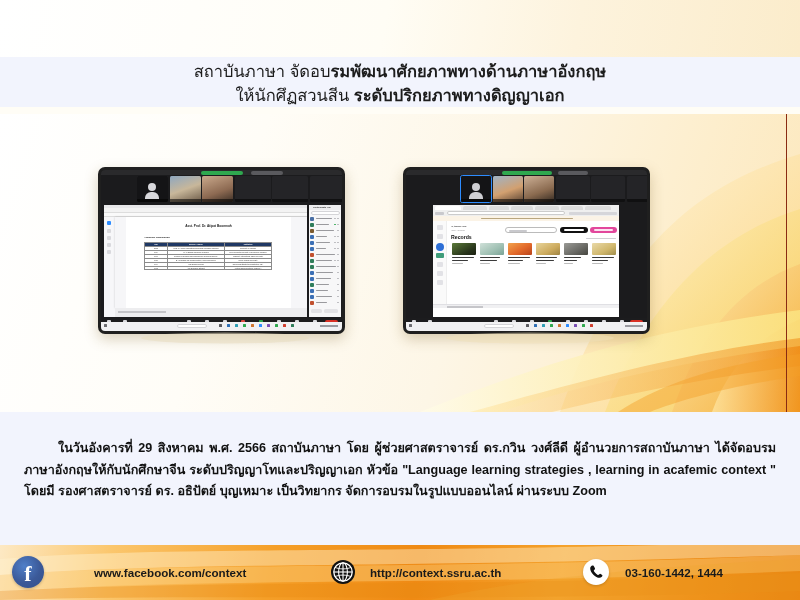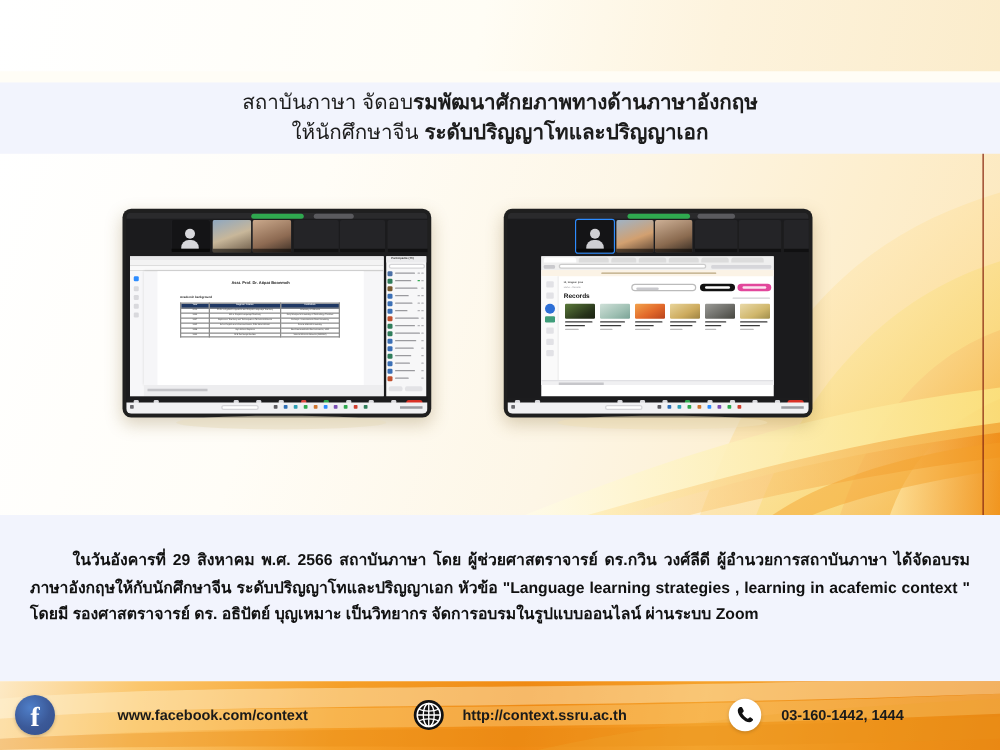--- a/index.html
+++ b/index.html
@@ -55,23 +55,23 @@
     margin-top:2px; white-space:nowrap;
   }
   .wordmark-sub2 {
     font-size:6.2px; font-weight:700; color:#d8277f; letter-spacing:1.1px;
     margin-top:2px; white-space:nowrap;
   }
   .wm-divider { width:100%; height:1px; background:#23286b; margin-top:1px; }
 
   
   .title-band {
-    position:absolute; left:0; top:66px; width:800px; height:57px;
+    position:absolute; left:0; top:50px; width:800px; height:57px;
     background:#f2f4fd; z-index:4;
-    display:flex; flex-direction:column; align-items:center; justify-content:center;
+    display:flex; flex-direction:column; align-items:center; justify-content:flex-end;
   }
   .title-line { font-size:16.5px; color:#1c1c1c; white-space:nowrap; line-height:1.42; }
   .title-line .b { font-weight:700; }
 
   
   .stage {
     position:absolute; left:0; top:114px; width:800px; height:298px;
     background:linear-gradient(108deg,#ffffff 0%,#fffdf7 30%,#fdf6e6 58%,#fdeecd 80%,#fce6b8 100%);
     overflow:hidden; z-index:2;
   }
@@ -197,21 +197,21 @@
 
   <div class="header">
 
   </div>
 
   <div class="title-band">
     <div class="title-line">
       <span>สถาบันภาษา จัดอบ</span><span class="b">รมพัฒนาศักยภาพทางด้านภาษาอังกฤษ</span>
     </div>
     <div class="title-line">
-      <span>ให้นักศึกษาจีน </span><span class="b">ระดับปริญญาโทและปริญญาเอก</span>
+      <span>ให้นักศึฏสวนสีน </span><span class="b">ระดับปริกยภาพทางดิญญาเอก</span>
     </div>
   </div>
 
   <div class="stage">
 
     <svg class="swoosh" width="800" height="298" viewBox="0 0 800 298">
       <defs>
         <linearGradient id="g1" x1="0" y1="0" x2="1" y2="1">
           <stop offset="0" stop-color="#fff6dd"></stop>
             <stop offset="1" stop-color="#fbd27a"></stop>

